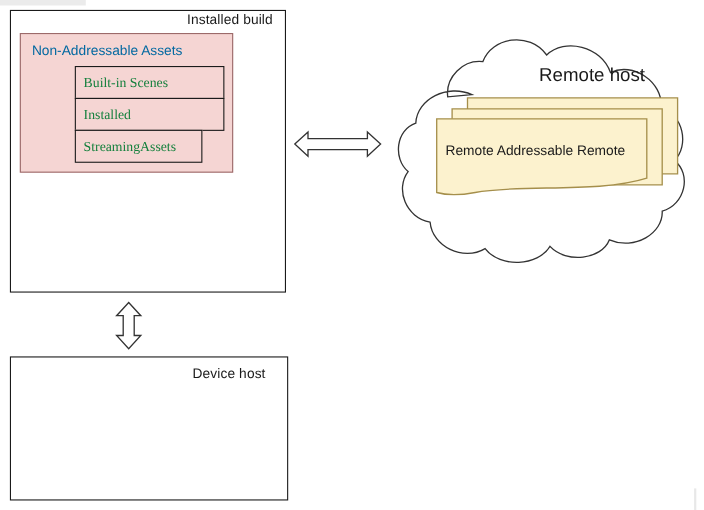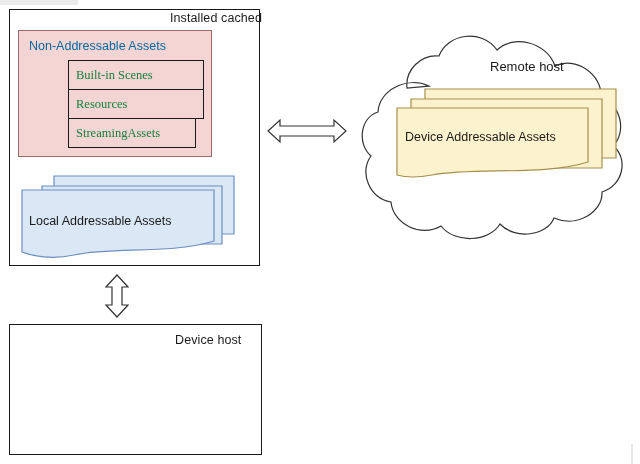--- a/index.html
+++ b/index.html
@@ -87,62 +87,49 @@
     color: #1a1a1a;
     white-space: pre-line;
   }
 
   
   .cloud { position: absolute; left: 355px; top: 8px; }
   .cloud-label {
     position: absolute;
     left: 490px;
     top: 59px;
-    font-size: 13px;
+    font-size: 17px;
     color: #1a1a1a;
     white-space: nowrap;
   }
 
   
   .arrow { position: absolute; }
   .arrow svg { display: block; }
 </style>
 </head>
 <body>
 
 <div id="canvas">
 
   <div class="abs top-strip"></div>
   <div class="abs right-artifact"></div>
 
   <div class="abs box" style="left:9px; top:9px; width:251px; height:257px;"></div>
 
-  <div class="box-label" style="left:170px; top:11px;">Installed cached</div>
+  <div class="box-label" style="left:170px; top:11px;">Installed build</div>
 
   <div class="abs pink-box" style="left:18px; top:30px; width:194px; height:127px;">
     <div class="pink-box-title">Non-Addressable Assets</div>
   </div>
 
   <div class="pink-sub" style="left:68px; top:60px; width:136px; height:30px;">Built-in Scenes</div>
-  <div class="pink-sub" style="left:68px; top:89px; width:136px; height:30px;">Resources</div>
-  <div class="pink-sub" style="left:68px; top:118px; width:128px; height:30px;">StreamingAssets</div>
+  <div class="pink-sub" style="left:68px; top:89px; width:136px; height:30px;">Installed</div>
+  <div class="pink-sub" style="left:68px; top:118px; width:116px; height:30px;">StreamingAssets</div>
 
-  <div class="stack" style="left:18px; top:172px;">
-    <svg width="230" height="90" viewBox="0 0 230 90">
-
-      <path d="M 36 4 L 216 4 L 216 62 L 36 62 Z" fill="#dae8f5" stroke="#6c8ebf" stroke-width="1.2"></path>
-
-      <path d="M 24 14 L 204 14 L 204 72 L 24 72 Z" fill="#dae8f5" stroke="#6c8ebf" stroke-width="1.2"></path>
-
-      <path d="M 4 18 L 196 18 L 196 69
-               C 150 83 96 74 56 83
-               C 34 88 14 84 4 80 Z" fill="#dae8f5" stroke="#6c8ebf" stroke-width="1.2"></path>
-    </svg>
-    <div class="stack-label" style="left:11px; top:42px;">Local Addressable Assets</div>
-  </div>
 
   <div class="abs box" style="left:9px; top:324px; width:253px; height:131px;"></div>
 
   <div class="box-label" style="left:175px; top:333px;">Device host</div>
 
 
   <div class="cloud">
     <svg width="275" height="235" viewBox="0 0 275 235">
       <path d="M 74 78
                C 52 68 24 82 23 104
@@ -164,21 +151,21 @@
   <div class="cloud-label">Remote host</div>
 
   <div class="stack" style="left:394px; top:86px;">
     <svg width="230" height="100" viewBox="0 0 230 100">
       <path d="M 31 3 L 222 3 L 222 72 L 31 72 Z" fill="#fcf2ce" stroke="#a58f4b" stroke-width="1.2"></path>
       <path d="M 17 13 L 208 13 L 208 82 L 17 82 Z" fill="#fcf2ce" stroke="#a58f4b" stroke-width="1.2"></path>
       <path d="M 3 22 L 194 22 L 194 76
                C 150 90 80 81 38 89
                C 22 92 10 91 3 89 Z" fill="#fcf2ce" stroke="#a58f4b" stroke-width="1.2"></path>
     </svg>
-    <div class="stack-label" style="left:11px; top:44px;">Device Addressable Assets</div>
+    <div class="stack-label" style="left:11px; top:44px;">Remote Addressable Remote</div>
   </div>
 
   <div class="arrow" style="left:266px; top:117px;">
     <svg width="82" height="28" viewBox="0 0 82 28">
       <path d="M 2 14 L 14 3 L 14 9 L 68 9 L 68 3 L 80 14 L 68 25 L 68 19 L 14 19 L 14 25 Z" fill="#ffffff" stroke="#333333" stroke-width="1.2" stroke-linejoin="miter"></path>
     </svg>
   </div>
 
   <div class="arrow" style="left:103px; top:273px;">
     <svg width="28" height="46" viewBox="0 0 28 46">

